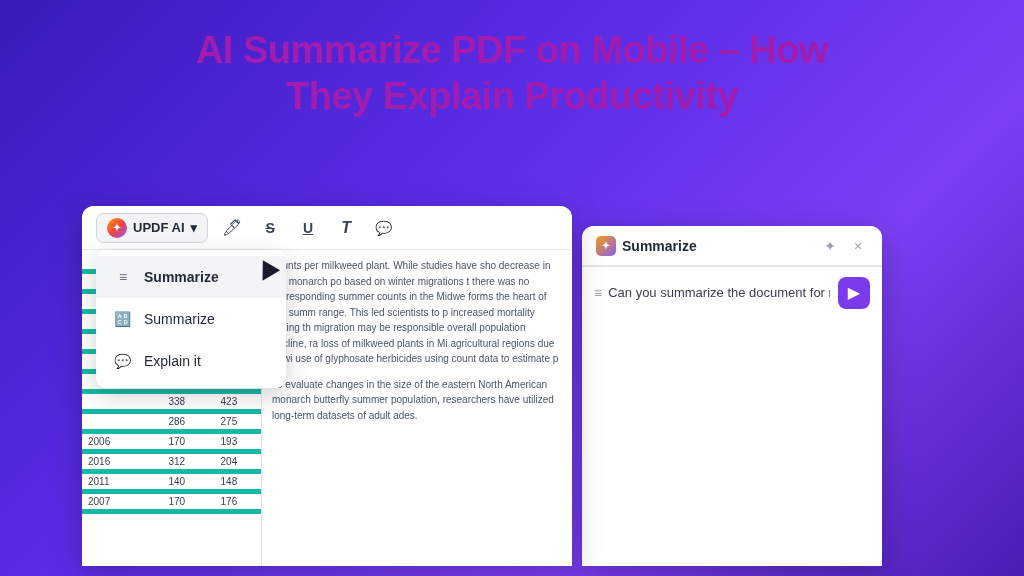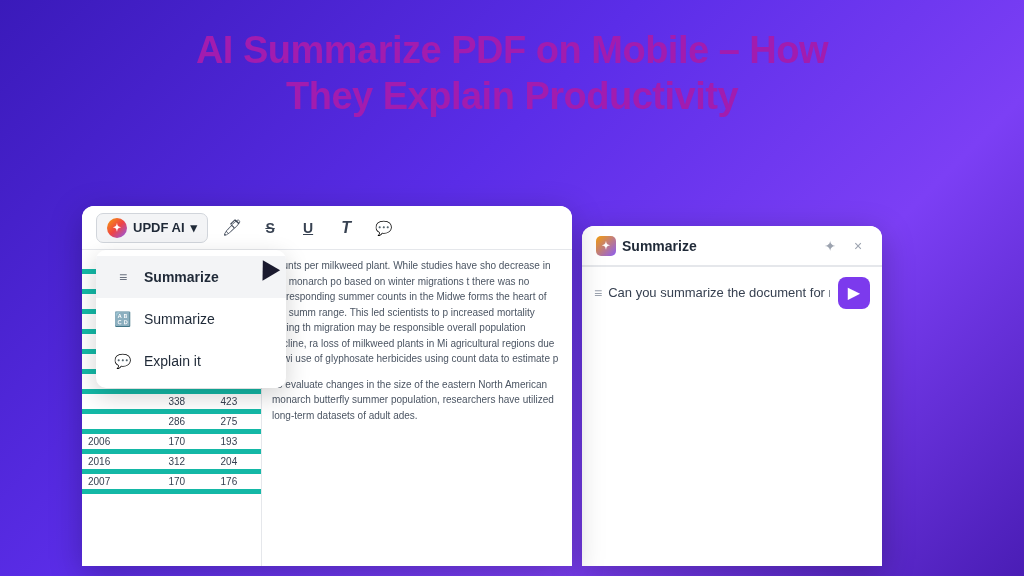--- a/index.html
+++ b/index.html
@@ -438,20 +438,25 @@
           <div class="table-cell">2006</div>
           <div class="table-cell">170</div>
           <div class="table-cell">193</div>
         </div>
         <div class="table-row">
           <div class="table-cell">2016</div>
           <div class="table-cell">312</div>
           <div class="table-cell">204</div>
         </div>
         <div class="table-row">
+          <div class="table-cell">2011</div>
+          <div class="table-cell">140</div>
+          <div class="table-cell">148</div>
+        </div>
+        <div class="table-row">
           <div class="table-cell">2007</div>
           <div class="table-cell">170</div>
           <div class="table-cell">176</div>
         </div>
       </div>
 
       <div class="pdf-text-col">
         <div class="pdf-right-text" style="margin-bottom:10px;">
           counts per milkweed plant. While studies have sho decrease in the monarch po based on winter migrations t there was no corresponding summer counts in the Midwe forms the heart of the summ range. This led scientists to p increased mortality during th migration may be responsible overall population decline, ra loss of milkweed plants in Mi agricultural regions due to wi use of glyphosate herbicides using count data to estimate p
         </div>

